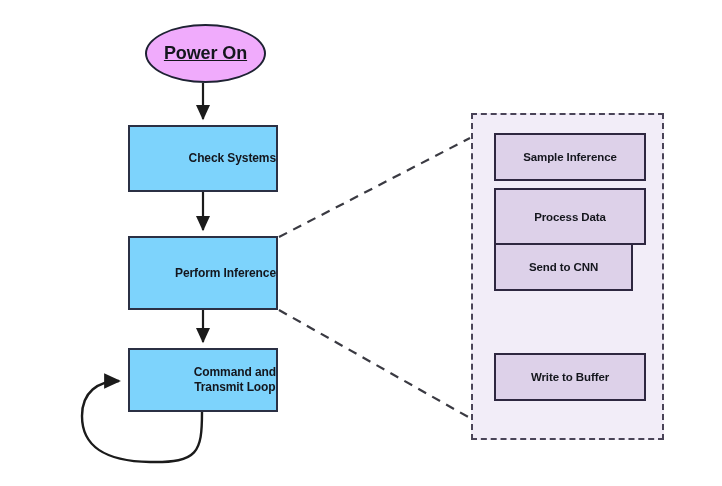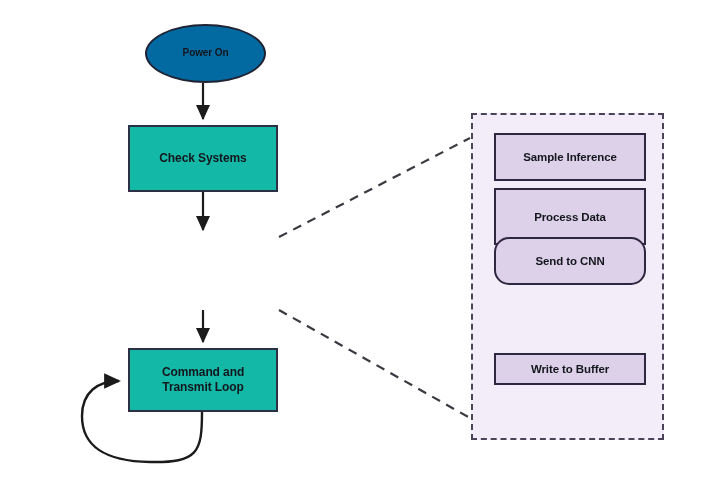--- a/index.html
+++ b/index.html
@@ -31,29 +31,31 @@
     align-items: center;
     justify-content: center;
     text-align: center;
     color: #14161d;
     font-weight: bold;
     line-height: 1.22;
     letter-spacing: -0.1px;
     user-select: none;
   }
   .proc-node {
-    background: #14b8a6;
+    background: #7dd3fc;
     border: 2.5px solid #2b3044;
     font-size: 12px;
+    justify-content: flex-end;
   }
   .start-node {
-    background: #0369a1;
+    background: #f0abfc;
     border: 2.5px solid #1e2233;
     border-radius: 50%;
-    font-size: 10px;
+    font-size: 18px;
+    text-decoration: underline;
   }
   .sub-panel {
     position: absolute;
     box-sizing: border-box;
     background: #f2edf8;
     border: 2.5px dashed #4a4458;
   }
   .sub-node {
     position: absolute;
     box-sizing: border-box;
@@ -100,40 +102,43 @@
   </svg>
 
   <div class="node start-node" style="left:145px; top:24px; width:121px; height:59px;">
     <span>Power On</span>
   </div>
 
   <div class="node proc-node" style="left:128px; top:125px; width:150px; height:67px;">
     <span>Check Systems</span>
   </div>
 
+  <div class="node proc-node" style="left:128px; top:236px; width:150px; height:74px;">
+    <span>Perform Inference</span>
+  </div>
 
   <div class="node proc-node" style="left:128px; top:348px; width:150px; height:64px;">
     <span>
       <span class="nl">Command and</span>
       <span class="nl">Transmit Loop</span>
     </span>
   </div>
 
   <div class="sub-panel" style="left:471px; top:113px; width:193px; height:327px;"></div>
 
   <div class="sub-node" style="left:494px; top:133px; width:152px; height:48px;">
     <span>Sample Inference</span>
   </div>
 
   <div class="sub-node" style="left:494px; top:188px; width:152px; height:57px;">
     <span>Process Data</span>
   </div>
 
-  <div class="sub-node" style="left:494px; top:237px; width:152px; height:48px;border-radius:15px;">
+  <div class="sub-node" style="left:494px; top:243px; width:139px; height:48px;">
     <span>Send to CNN</span>
   </div>
 
 
-  <div class="sub-node" style="left:494px; top:353px; width:152px; height:32px;">
+  <div class="sub-node" style="left:494px; top:353px; width:152px; height:48px;">
     <span>Write to Buffer</span>
   </div>
 
 </div>
 
 </body></html>

